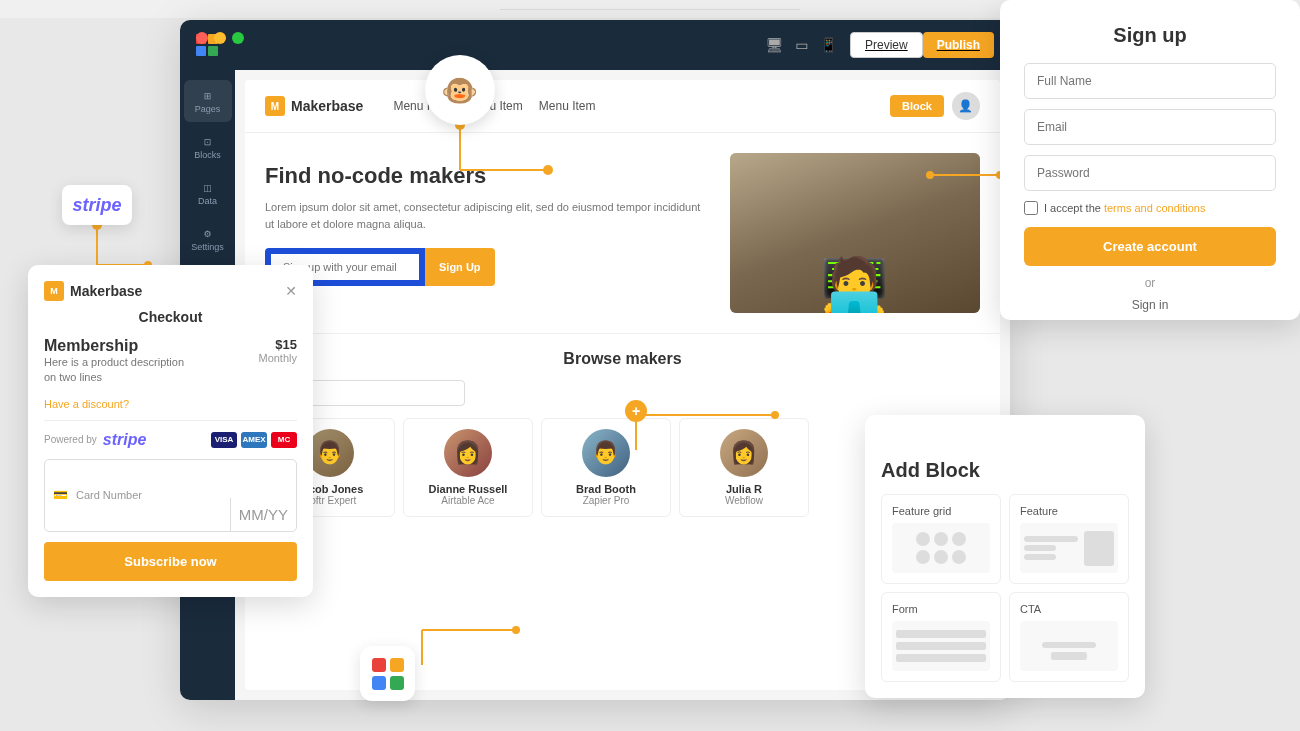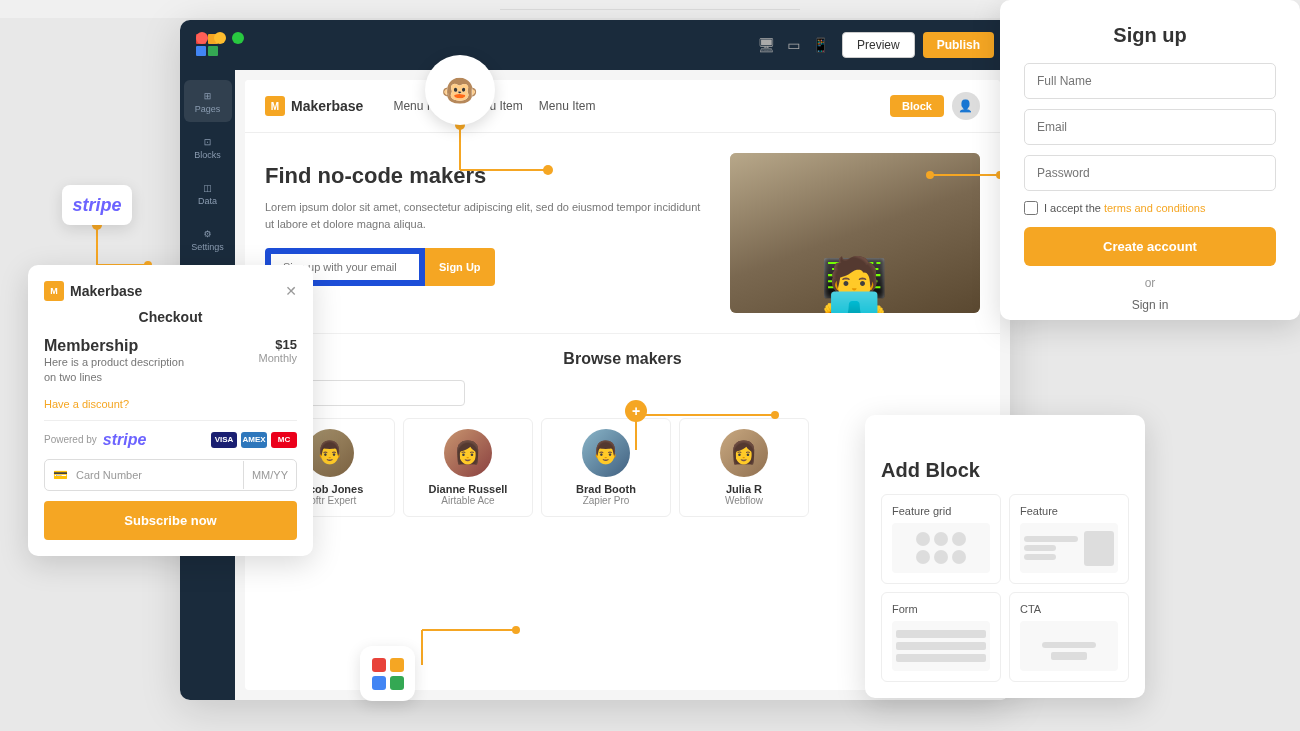--- a/index.html
+++ b/index.html
@@ -61,21 +61,21 @@
 
     .toolbar-spacer { flex: 1; }
     .toolbar-device-icons {
       display: flex; gap: 12px; align-items: center;
     }
     .device-icon {
       color: #aaa;
       font-size: 14px;
     }
     .toolbar-btns {
-      display: flex; gap: 8px;
+      display: flex; gap: 0; text-decoration: underline;
     }
     .btn-preview {
       background: white;
       border: 1px solid #ccc;
       padding: 5px 14px;
       border-radius: 4px;
       font-size: 12px;
       cursor: pointer;
       color: #333;
     }
@@ -348,21 +348,21 @@
     .card-number-row {
       display: flex;
       border: 1px solid #ddd;
       border-radius: 5px;
       overflow: hidden;
       margin-bottom: 10px;
       align-items: center;
     }
     .card-num-icon { padding: 8px; color: #999; font-size: 12px; }
     .card-num-input { flex: 1; font-size: 11px; color: #999; padding: 8px 0; border: none; outline: none; }
-    .card-expiry { font-size: 11px; color: #999; padding: 8px; border-left: 1px solid #ddd; }
+    .card-expiry { font-size: 15px; color: #999; padding: 8px; border-left: 1px solid #ddd; margin-top: 38px; }
     .subscribe-btn {
       background: #f5a623;
       color: white;
       border: none;
       padding: 12px;
       border-radius: 4px;
       font-size: 13px;
       font-weight: 700;
       width: 100%;
       cursor: pointer;

